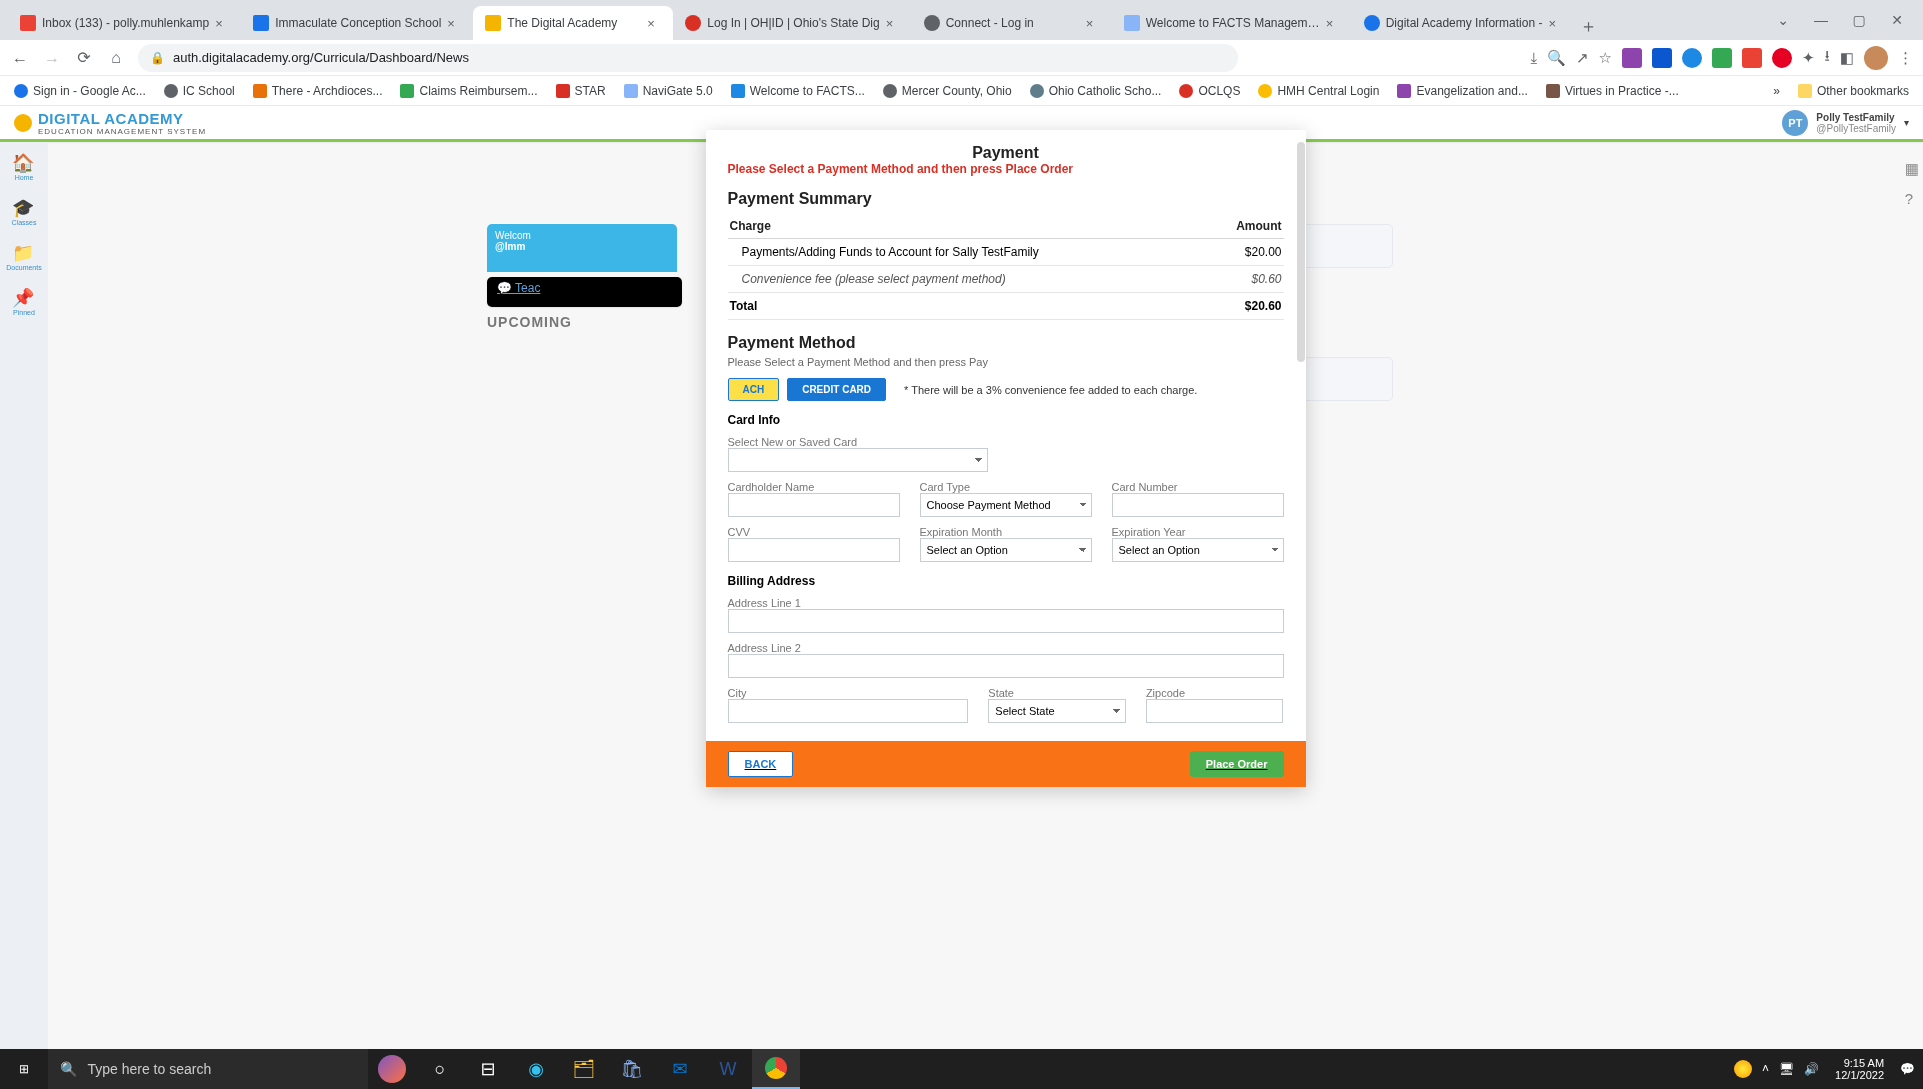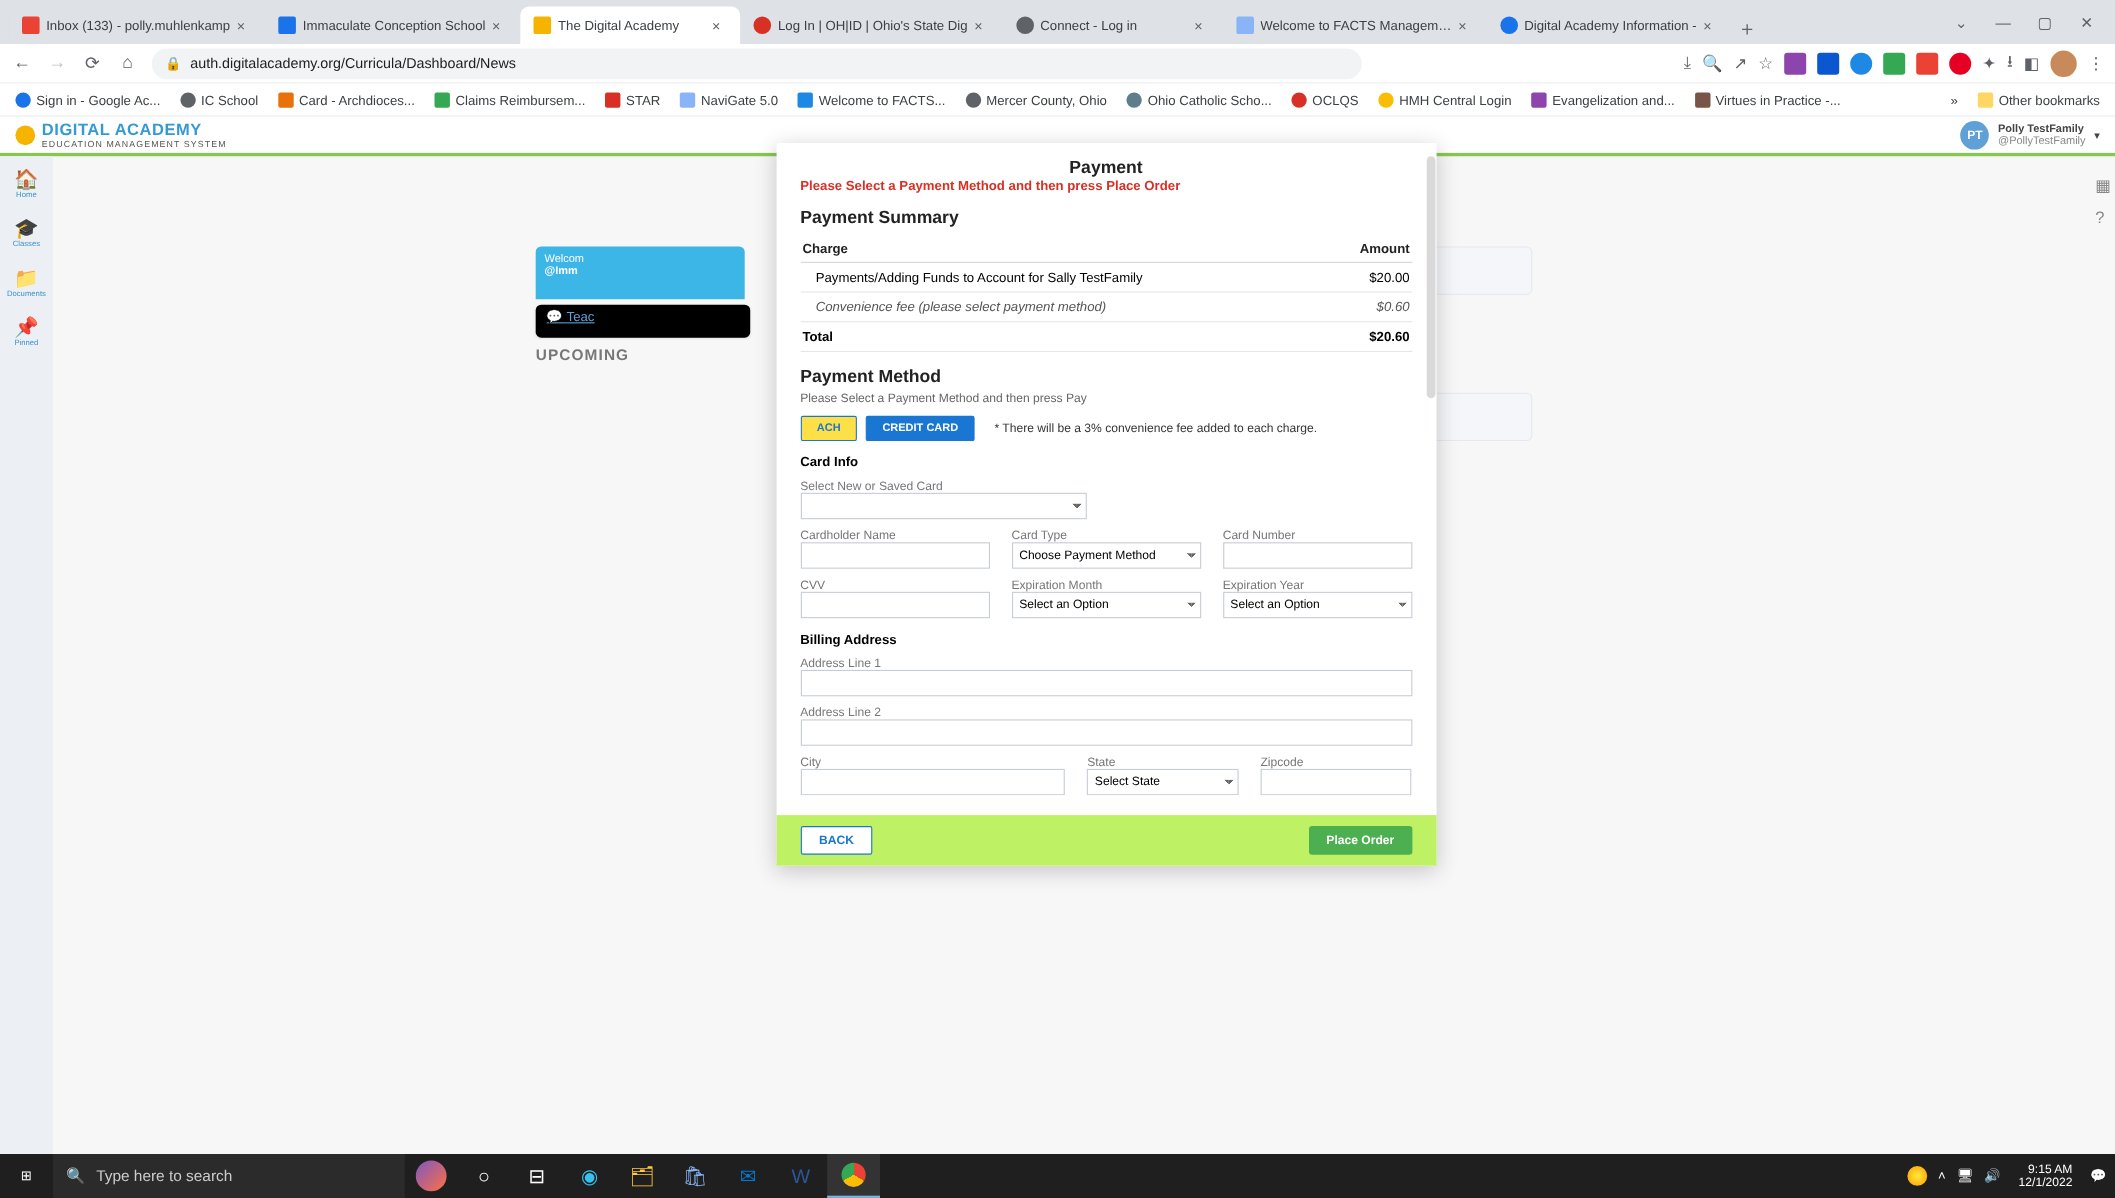--- a/index.html
+++ b/index.html
@@ -68,21 +68,21 @@
 .pbtn { font-size:10px; font-weight:700; padding:5px 14px; border-radius:2px; border:1px solid #1976d2; cursor:pointer; }
 .pbtn.outline { background:#fde047; color:#1976d2; }
 .pbtn.solid { background:#1976d2; color:#fff; }
 .fee-note { font-size:11px; color:#333; margin-left:10px; }
 .subhead { font-size:12px; font-weight:700; margin-top:12px; }
 .fld-label { font-size:11px; color:#777; margin-top:9px; display:block; }
 .sel, .inp { border:1px solid #c7cdd4; height:24px; font-size:11px; padding:2px 6px; background:#fff; }
 .sel { appearance:none; background-image:linear-gradient(45deg,transparent 50%,#666 50%),linear-gradient(135deg,#666 50%,transparent 50%); background-position:right 8px center,right 4px center; background-size:4px 4px; background-repeat:no-repeat; padding-right:20px;}
 .row3 { display:flex; gap:20px; }
 .row3 > div { flex:1; }
-.modal-footer { background:#bef264; padding:10px 22px; display:flex; justify-content:space-between; align-items:center; margin-top:18px;}
+.modal-footer { background:#f97316; padding:10px 22px; display:flex; justify-content:space-between; align-items:center; margin-top:18px;text-decoration:underline;}
 .backbtn { border:1px solid #1976d2; color:#1976d2; background:#fff; font-size:11px; font-weight:700; padding:6px 16px; border-radius:2px; }
 .placebtn { background:#4caf50; color:#fff; border:none; font-size:11px; font-weight:700; padding:7px 16px; border-radius:3px; }
 .scrollbar { position:absolute; right:1px; top:12px; width:8px; height:220px; background:#d9d9d9; border-radius:4px; }
 
 
 .taskbar { position:fixed; bottom:0; left:0; right:0; height:40px; background:#1f1f1f; display:flex; align-items:center; color:#fff; font-size:12px; }
 .start { width:48px; height:40px; display:flex; align-items:center; justify-content:center; }
 .search { display:flex; align-items:center; background:#2b2b2b; height:40px; width:320px; padding:0 12px; gap:10px; color:#ccc; font-size:14px;}
 .tasks { display:flex; align-items:center; height:40px; }
 .taskbtn { width:48px; height:40px; display:flex; align-items:center; justify-content:center; font-size:18px; }
@@ -170,21 +170,21 @@
   <div class="bm">
       <span class="bmicon" style="background:#1a73e8;border-radius:50%"></span>
       <span>Sign in - Google Ac...</span>
     </div>
   <div class="bm">
       <span class="bmicon" style="background:#5f6368;border-radius:50%"></span>
       <span>IC School</span>
     </div>
   <div class="bm">
       <span class="bmicon" style="background:#e8710a"></span>
-      <span>Card - Archdioces...</span>
+      <span>There - Archdioces...</span>
     </div>
   <div class="bm">
       <span class="bmicon" style="background:#34a853"></span>
       <span>Claims Reimbursem...</span>
     </div>
   <div class="bm">
       <span class="bmicon" style="background:#d93025"></span>
       <span>STAR</span>
     </div>
   <div class="bm">

